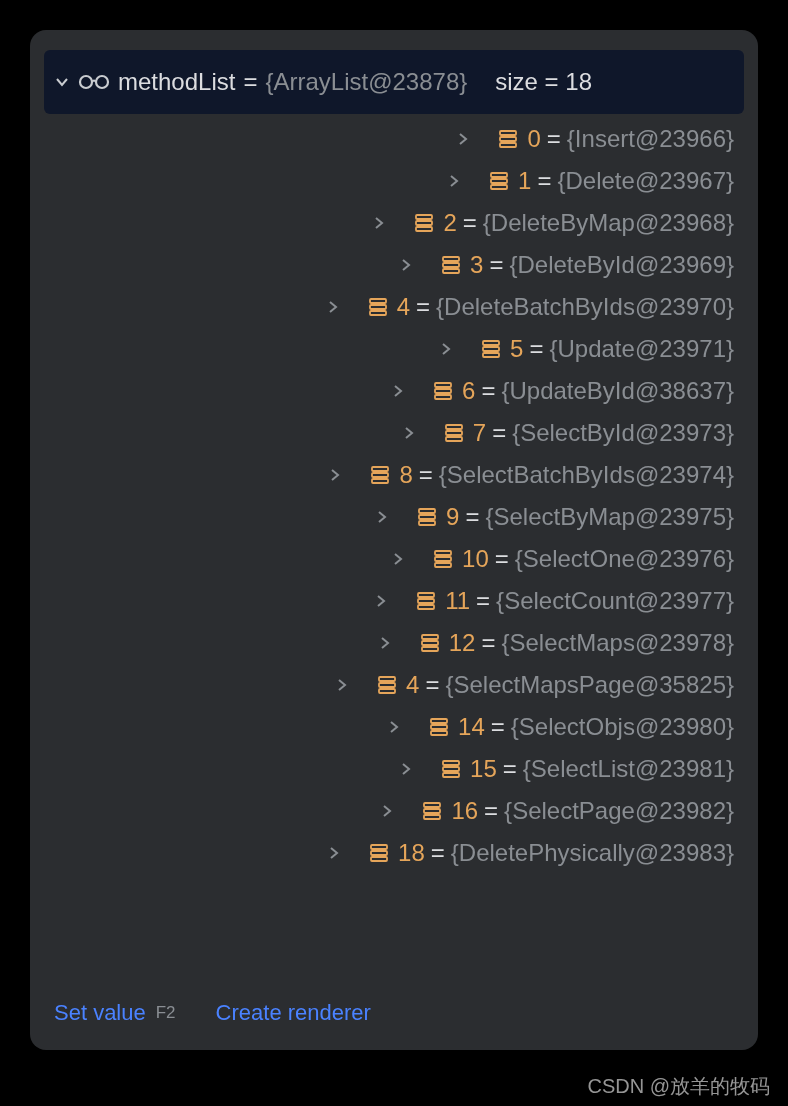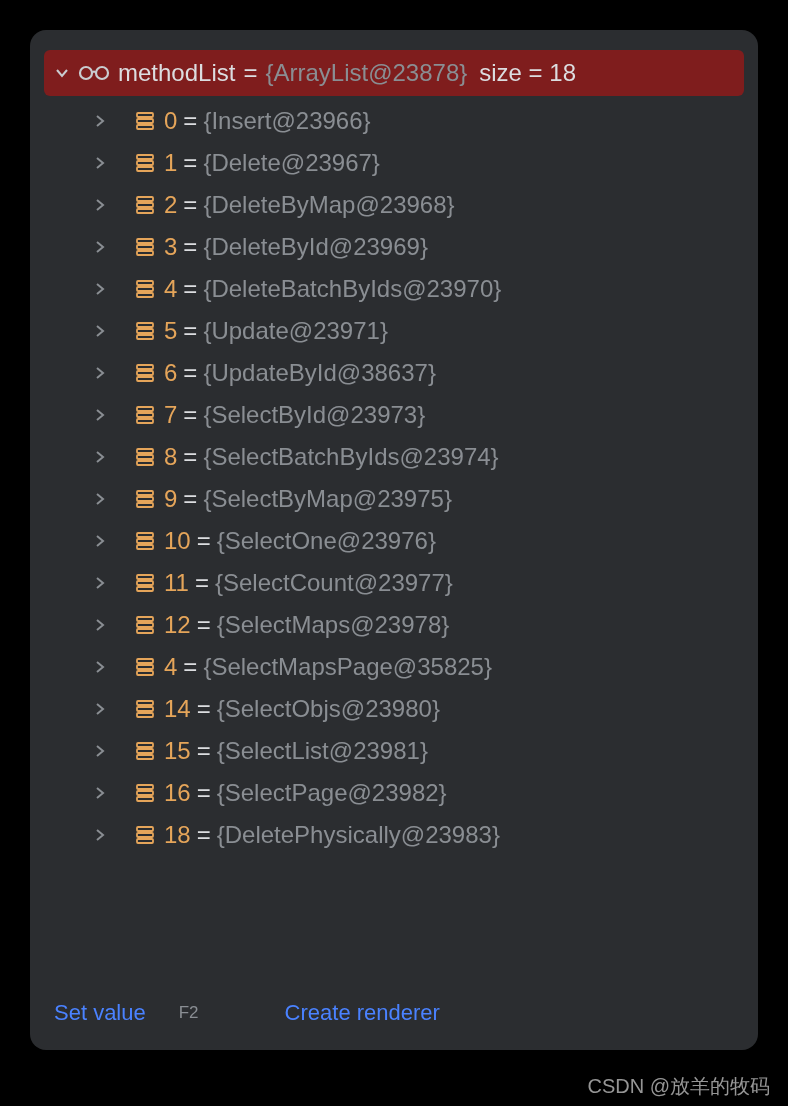--- a/index.html
+++ b/index.html
@@ -21,33 +21,34 @@
       border-radius: 16px;
       padding: 20px 14px;
       height: 1020px;
       display: flex;
       flex-direction: column;
     }
     .tree-content {
       flex: 1;
     }
     .root-row {
-      background: #7f1d1d;
+      background: #0f172a;
       border-radius: 6px;
-      padding: 9px 10px;
+      padding: 18px 10px;
       display: flex;
       align-items: center;
       gap: 8px;
       margin-bottom: 4px;
     }
     .child-row {
       display: flex;
       align-items: center;
       gap: 8px;
       padding: 7px 10px 7px 48px;
+      justify-content: flex-end;
     }
     .chevron {
       color: #8a8e93;
       font-size: 18px;
       width: 16px;
       display: inline-flex;
       align-items: center;
       justify-content: center;
       flex-shrink: 0;
     }
@@ -73,36 +74,36 @@
     }
     .equals {
       color: #dcdde0;
       margin: 0 8px;
     }
     .type-value {
       color: #8a8e93;
     }
     .size-label {
       color: #dcdde0;
-      margin-left: 12px;
+      margin-left: 28px;
     }
     .index-num {
       color: #e5a55a;
     }
     .item-equals {
       color: #dcdde0;
       margin: 0 6px;
     }
     .item-value {
       color: #8a8e93;
     }
     .footer {
       display: flex;
       align-items: center;
-      gap: 33px;
+      gap: 10px;
       padding: 10px 10px 4px 10px;
       margin-top: 8px;
     }
     .link-btn {
       color: #4a82ff;
       font-size: 22px;
       cursor: pointer;
     }
     .shortcut {
       color: #8a8e93;

